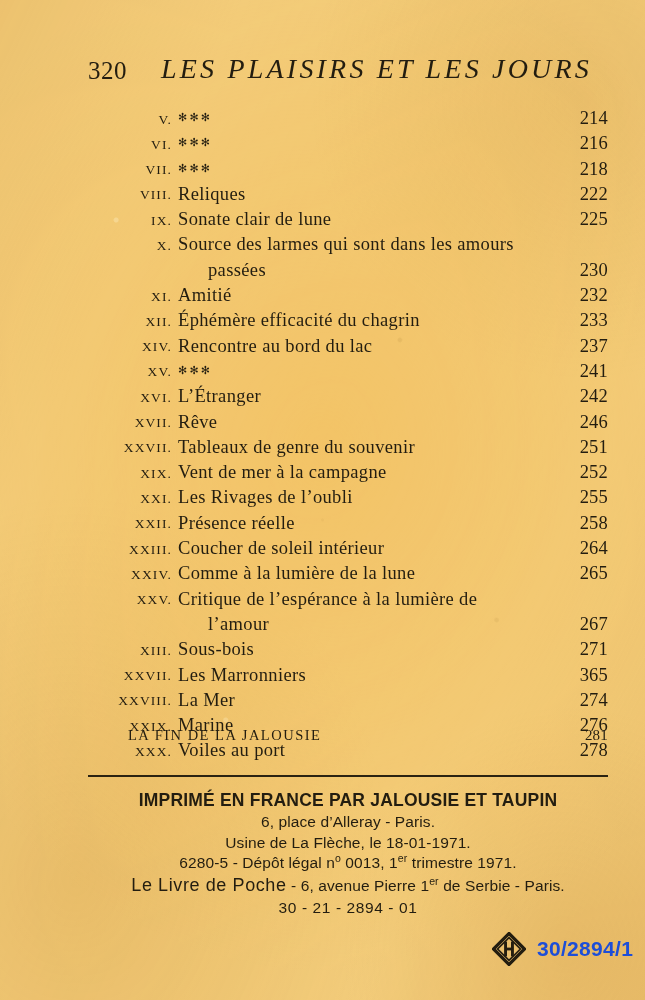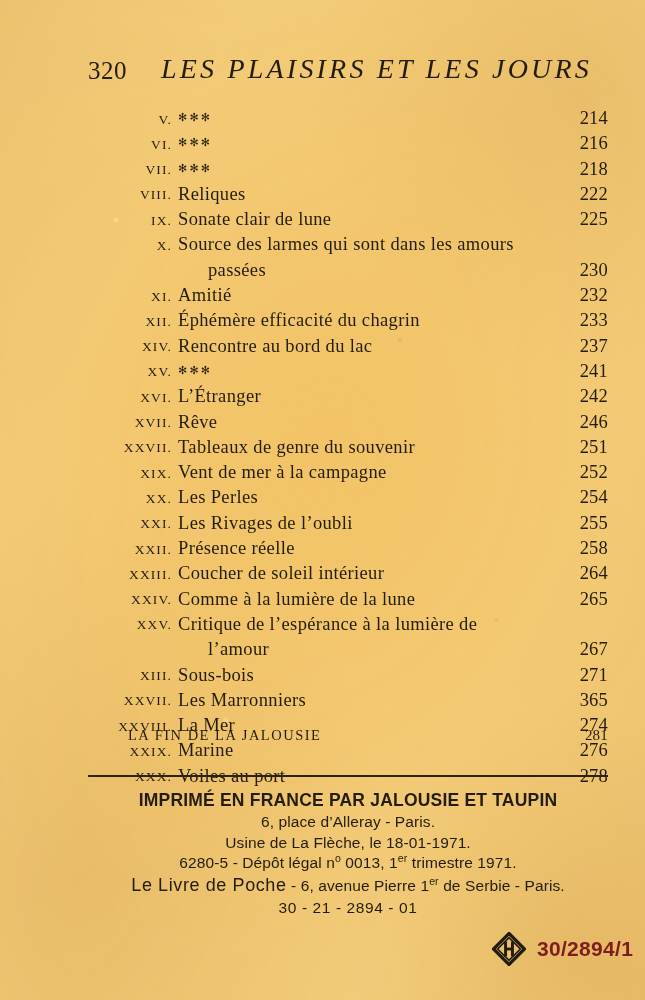--- a/index.html
+++ b/index.html
@@ -177,21 +177,21 @@
     display: flex;
     align-items: center;
     gap: 11px;
   }
   .diamond-logo { display: block; }
   .mark-code {
     font-family: "Liberation Sans", sans-serif;
     font-size: 21px;
     font-weight: bold;
     letter-spacing: 0.3px;
-    color: #7f1d1d;
+    color: #1d4ed8;
   }
 </style>
 </head>
 <body>
 
 <div class="paper-tex"></div>
 <div class="paper-tex2"></div>
 
 <div class="page">
 
@@ -268,25 +268,20 @@
       </div>
       <div class="toc-row">
         <span class="num-col">XXVII.</span>
         <span class="title-col">Tableaux de genre du souvenir</span>
         <span class="page-col">251</span>
       </div>
       <div class="toc-row">
         <span class="num-col">XIX.</span>
         <span class="title-col">Vent de mer à la campagne</span>
         <span class="page-col">252</span>
-      </div>
-      <div class="toc-row">
-        <span class="num-col">XX.</span>
-        <span class="title-col">Les Perles</span>
-        <span class="page-col">254</span>
       </div>
       <div class="toc-row">
         <span class="num-col">XXI.</span>
         <span class="title-col">Les Rivages de l’oubli</span>
         <span class="page-col">255</span>
       </div>
       <div class="toc-row">
         <span class="num-col">XXII.</span>
         <span class="title-col">Présence réelle</span>
         <span class="page-col">258</span>

